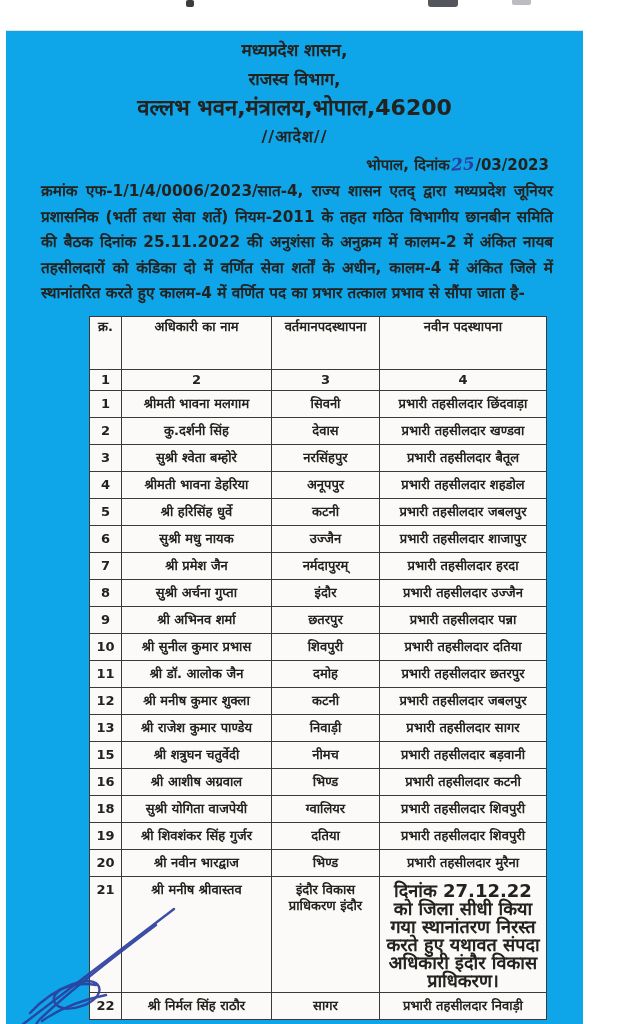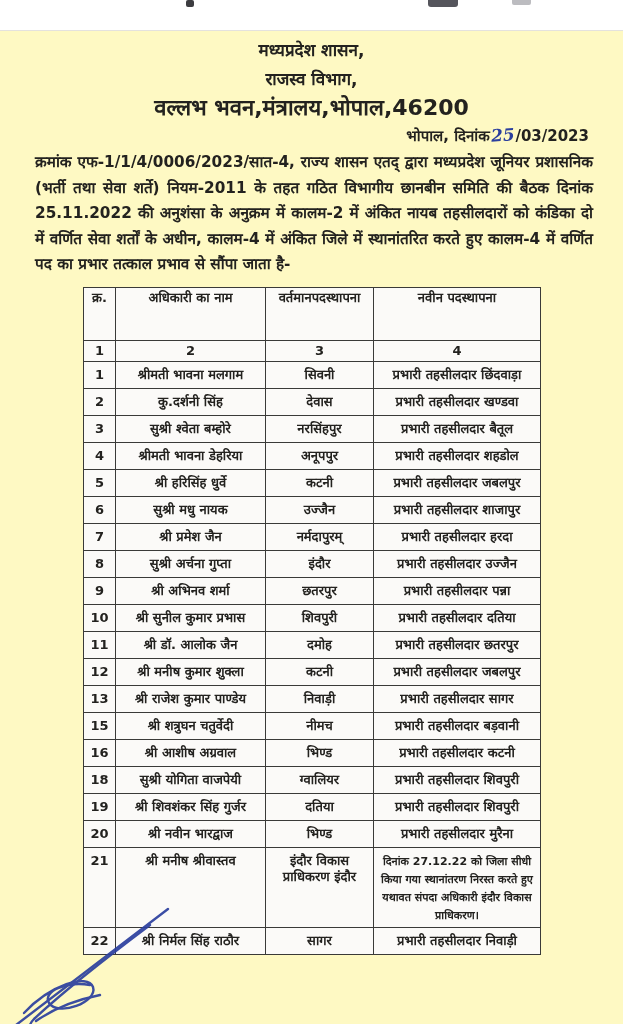--- a/index.html
+++ b/index.html
@@ -11,22 +11,22 @@
     -webkit-font-smoothing:antialiased;
   }
   .topbar{
     position:absolute;left:0;top:0;width:623px;height:30px;background:#ffffff;
   }
   .mark{position:absolute;border-radius:2px;}
   .mark-a{left:186px;top:0;width:8px;height:7px;background:#3c3c40;}
   .mark-b{left:428px;top:0;width:30px;height:7px;background:#55555c;border-radius:0 0 3px 3px;}
   .mark-c{left:512px;top:0;width:19px;height:5px;background:#bcbcc0;border-radius:0 0 2px 2px;}
   .page{
-    position:absolute;left:0;top:30px;width:623px;height:994px;
-    background:#fef9c3;border-top:1px solid #e4e2de;
+    position:absolute;left:6px;top:30px;width:577px;height:994px;
+    background:#0ea5e9;border-top:1px solid #e4e2de;
   }
   .hdr{ text-align:center;font-weight:700;font-size:17px;line-height:20px;margin:0; }
   .hdr1{padding-top:9px;}
   .hdr2{padding-top:9px;text-align:center;}
   .hdr3{padding-top:9px;font-size:22px;}
   .hdr4{padding-top:9px;font-size:16px;letter-spacing:1px;}
   .dateline{
     text-align:right;padding-right:34px;margin-top:7px;
     font-weight:700;font-size:15px;
   }
@@ -55,36 +55,37 @@
     text-align:center;padding:2px 3px;
     overflow:hidden;
   }
   table.gov th{
     height:48px;vertical-align:top;font-weight:700;font-size:13px;
   }
   tr.colnums td{height:18px;font-weight:700;font-size:13px;padding:1px;}
   tr.datarow td{height:22px;font-weight:600;vertical-align:middle;}
   tr.datarow td.sn{font-weight:700;}
   tr.tallrow td{vertical-align:top;padding-top:5px;font-weight:600;margin-top:24px;}
-  tr.tallrow td.note{font-size:11px;line-height:18px;text-align:center;}
+  tr.tallrow td.note{font-size:18px;line-height:18px;text-align:center;}
   .sig{position:absolute;left:0;top:872px;pointer-events:none;}
 </style>
 </head>
 <body>
 
 <div class="topbar">
   <span class="mark mark-a"></span>
   <span class="mark mark-b"></span>
   <span class="mark mark-c"></span>
 </div>
 
 <div class="page">
   <div class="hdr hdr1">मध्यप्रदेश शासन,</div>
   <div class="hdr hdr2">राजस्व विभाग,</div>
   <div class="hdr hdr3">वल्लभ भवन,मंत्रालय,भोपाल,46200</div>
+  <div class="hdr hdr4">//आदेश//</div>
 
   <div class="dateline">
     <span>भोपाल, दिनांक</span><span class="ink">25</span><span>/03/2023</span>
   </div>
 
   <p class="para">क्रमांक एफ-1/1/4/0006/2023/सात-4, राज्य शासन एतद् द्वारा मध्यप्रदेश जूनियर प्रशासनिक (भर्ती तथा सेवा शर्ते) नियम-2011 के तहत गठित विभागीय छानबीन समिति की बैठक दिनांक 25.11.2022 की अनुशंसा के अनुक्रम में कालम-2 में अंकित नायब तहसीलदारों को कंडिका दो में वर्णित सेवा शर्तों के अधीन, कालम-4 में अंकित जिले में स्थानांतरित करते हुए कालम-4 में वर्णित पद का प्रभार तत्काल प्रभाव से सौंपा जाता है-</p>
 
   <table class="gov">
     <colgroup>
         <col class="c1">

